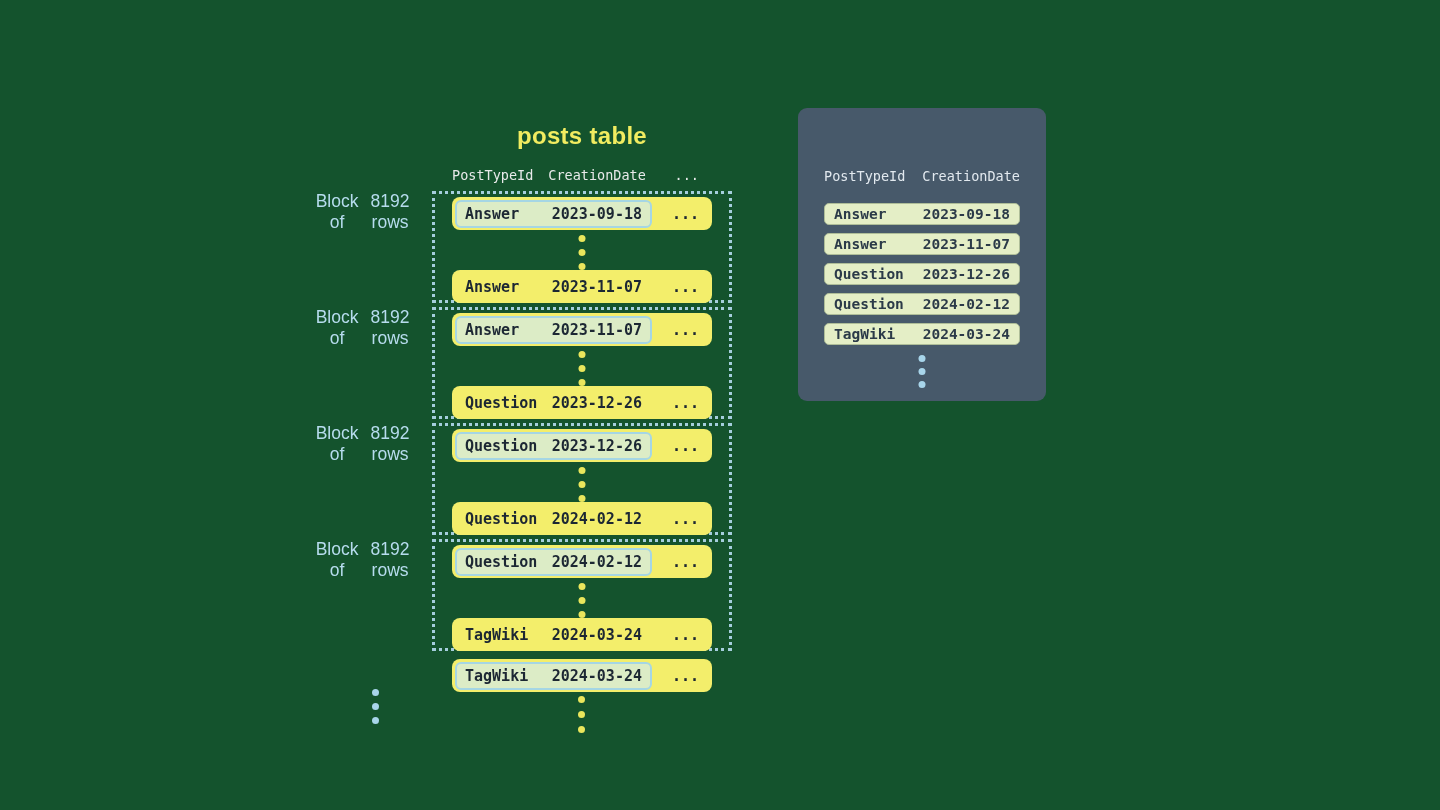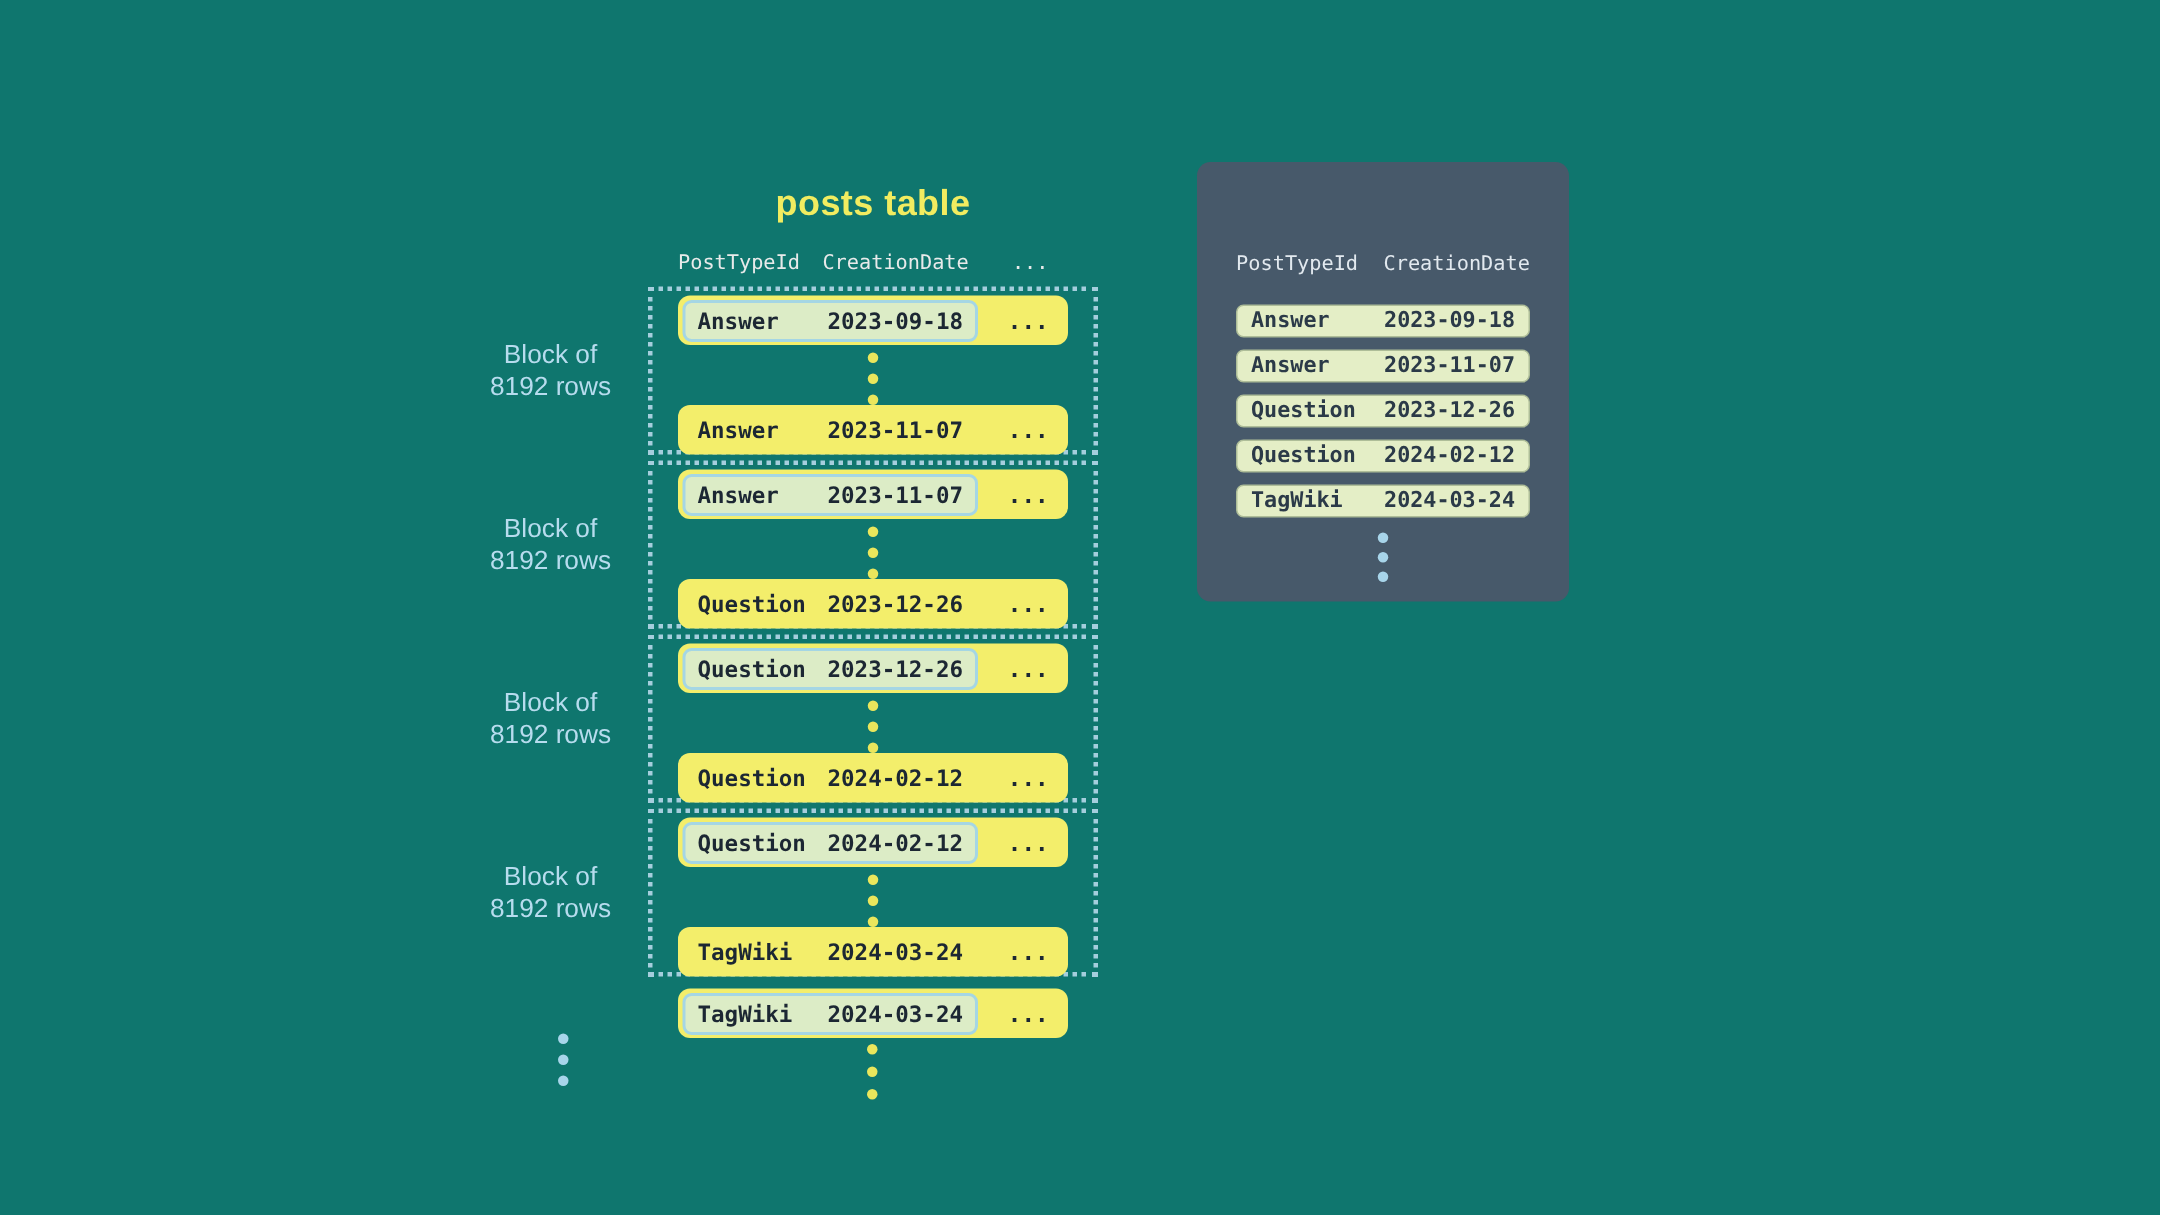--- a/index.html
+++ b/index.html
@@ -1,17 +1,17 @@
 <!DOCTYPE html>
 <html><head>
 <meta charset="utf-8">
 <style>
   html,body { margin:0; padding:0; background:#020202; }
   .stage {
-    position:relative; width:1440px; height:810px; background:#0f766e;
+    position:relative; width:1440px; height:810px; background:#14532d;
     font-family:"Liberation Sans", sans-serif; overflow:hidden;
   }
 
   
   .posts-title {
     position:absolute; left:432px; top:122px; width:300px;
     text-align:center; color:#f1ec60; font-size:24px; font-weight:600;
     letter-spacing:0.3px;
   }
   .posts-headers {
@@ -22,21 +22,21 @@
   }
   .posts-headers .h-date { margin-left:15px; }
   .posts-headers .h-ellipsis { margin-left:auto; margin-right:13px; }
 
   .block {
     position:absolute; left:432px; width:294px; height:106px;
     border:3px dotted #a5cedd;
   }
   .block-label {
     position:absolute; left:314px; width:106px; height:112px;
-    display:flex; flex-direction:column; justify-content:center;
+    display:flex; flex-direction:row; justify-content:center;
     text-align:center; color:#b7dcee; font-size:17.5px; line-height:21px;
   }
   .row {
     position:absolute; left:17px; width:260px; height:33px;
     background:#f3ee6b; border-radius:8px;
     display:flex; align-items:center; box-sizing:border-box;
   }
   .row.free { position:absolute; } 
   .row-text {
     display:flex; align-items:center; justify-content:space-between;

